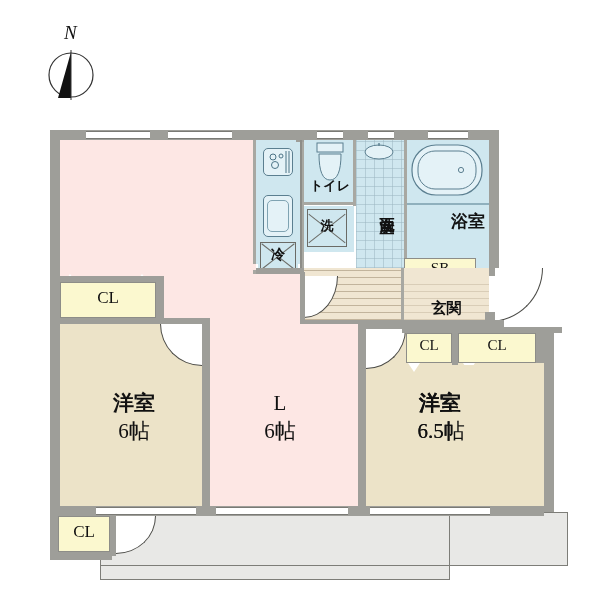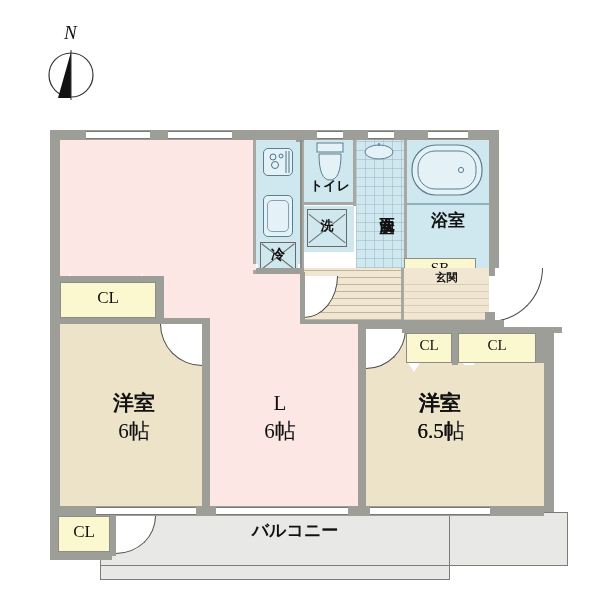--- a/index.html
+++ b/index.html
@@ -82,21 +82,20 @@
       <polygon points="33,30 33,76 20,76" fill="#111"></polygon>
       <line x1="33" y1="28" x2="33" y2="78" stroke="#333" stroke-width="1"></line>
     </svg>
   </div>
 
   <div class="fill f-balc" style="left:100px;top:512px;width:468px;height:54px;"></div>
   <div class="fill f-balc" style="left:100px;top:512px;width:350px;height:68px;"></div>
   <div class="outline" style="left:100px;top:512px;width:468px;height:54px;border-color:#7d7d78;"></div>
   <div class="outline" style="left:100px;top:512px;width:350px;height:68px;border-color:#7d7d78;"></div>
   <div class="fill f-balc" style="left:101px;top:513px;width:348px;height:52px;"></div>
-  <div class="lbl jp mid" style="left:215px;top:521px;width:160px;">バルコニー</div>
 
   <div class="wall" style="left:50px;top:130px;width:446px;height:10px;"></div>
   <div class="wall" style="left:50px;top:130px;width:10px;height:410px;"></div>
 
   <div class="fill f-pink" style="left:60px;top:140px;width:196px;height:190px;"></div>
   <div class="fill f-pink" style="left:155px;top:140px;width:101px;height:195px;"></div>
 
   <div class="win" style="left:86px;top:131px;width:64px;height:8px;"></div>
   <div class="win" style="left:168px;top:131px;width:64px;height:8px;"></div>
 
@@ -148,36 +147,36 @@
   <div class="wallthin" style="left:353px;top:140px;width:3px;height:66px;"></div>
 
   <div class="fill f-blue" style="left:407px;top:140px;width:82px;height:128px;"></div>
   <div class="winv" style="left:428px;top:131px;width:40px;height:8px;border-left:none;border-right:none;border-top:1px solid #7a7a75;border-bottom:1px solid #7a7a75;"></div>
   <svg width="76" height="60" style="position:absolute;left:410px;top:142px;">
     <rect x="2" y="3" width="70" height="50" rx="24" ry="24" fill="#e4f2f7" stroke="#5b7f90" stroke-width="1.2"></rect>
     <rect x="8" y="9" width="58" height="38" rx="17" ry="17" fill="none" stroke="#5b7f90" stroke-width="1"></rect>
     <circle cx="51" cy="28" r="2.6" fill="none" stroke="#5b7f90" stroke-width="1"></circle>
   </svg>
   <div class="hair" style="left:407px;top:203px;width:82px;height:2px;background:#8fb0bd;"></div>
-  <div class="lbl jp mid" style="left:412px;top:212px;width:72px;font-family:Liberation Mono, monospace;">浴室</div>
+  <div class="lbl jp mid" style="left:432px;top:212px;width:72px;">浴室</div>
   <div class="wallthin" style="left:404px;top:140px;width:3px;height:128px;"></div>
   <div class="wall" style="left:489px;top:130px;width:10px;height:138px;"></div>
 
   <div class="fill f-cl" style="left:404px;top:258px;width:72px;height:20px;"></div>
   <div class="outline" style="left:404px;top:258px;width:72px;height:20px;border-color:#8d8d88;"></div>
   <div class="lbl lat sml" style="left:404px;top:260px;width:72px;font-size:15px;">SB</div>
 
   <div class="fill f-hall" style="left:304px;top:268px;width:100px;height:52px;"></div>
   <div class="plank" style="left:304px;top:268px;width:100px;height:52px;opacity:.7;"></div>
 
   <div class="arc arc-br" style="left:304px;top:276px;width:34px;height:42px;"></div>
 
   <div class="fill f-hall" style="left:404px;top:268px;width:85px;height:52px;"></div>
   <div class="plank" style="left:404px;top:278px;width:85px;height:42px;opacity:.35;"></div>
-  <div class="lbl jp sml" style="left:404px;top:272px;width:85px;font-size:11px;">玄関</div>
+  <div class="lbl jp sml" style="left:404px;top:300px;width:85px;font-size:15px;">玄関</div>
   <div class="wallthin" style="left:401px;top:268px;width:3px;height:52px;"></div>
 
   <div class="arc arc-br" style="left:489px;top:268px;width:54px;height:54px;"></div>
   <div class="wall" style="left:489px;top:268px;width:6px;height:8px;"></div>
   <div class="wall" style="left:485px;top:312px;width:10px;height:10px;"></div>
 
   <div class="wall" style="left:296px;top:320px;width:208px;height:9px;"></div>
   <div class="wall" style="left:296px;top:272px;width:9px;height:57px;"></div>
   <div class="wall" style="left:256px;top:268px;width:48px;height:6px;"></div>
 

